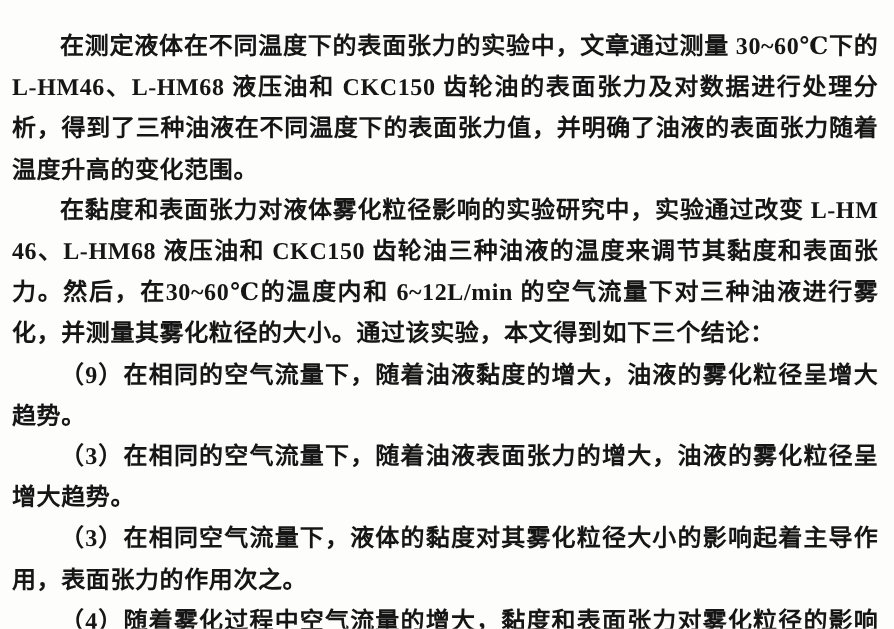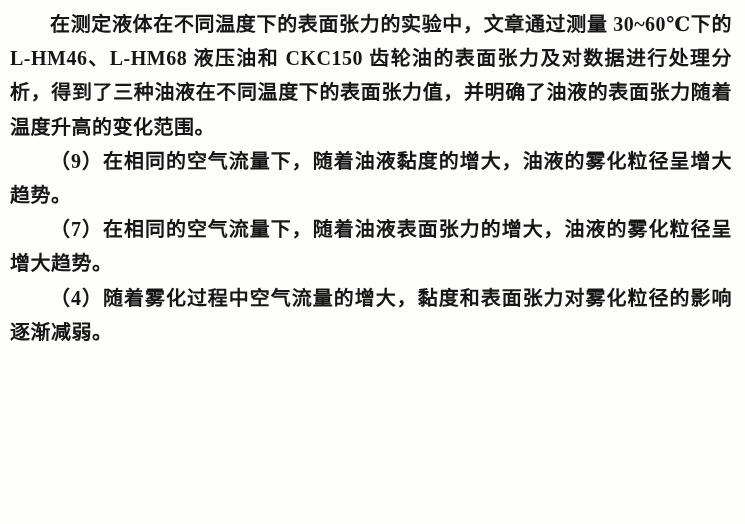--- a/index.html
+++ b/index.html
@@ -10,21 +10,21 @@
     width: 745px;
     height: 524px;
     background: #fdfdfc;
     overflow: hidden;
     font-family: "Liberation Serif", "DejaVu Serif", serif;
   }
   .page {
     box-sizing: border-box;
     width: 745px;
     height: 388px;
-    padding: 7px 13px 0 10px;
+    padding: 22px 13px 0 10px;
     background: #fdfdfc;
   }
   .para {
     margin: 0;
     color: #161616;
     font-size: 20px;
     line-height: 34.2px;
     font-weight: bold;
     text-align: justify;
     text-justify: inter-ideograph;
@@ -32,16 +32,18 @@
     letter-spacing: 0.5px;
     word-break: break-all;
     overflow-wrap: break-word;
   }
 </style>
 </head>
 <body>
 
 <div class="page">
   <p class="para">在测定液体在不同温度下的表面张力的实验中，文章通过测量 30~60℃下的L-HM46、L-HM68 液压油和 CKC150 齿轮油的表面张力及对数据进行处理分析，得到了三种油液在不同温度下的表面张力值，并明确了油液的表面张力随着温度升高的变化范围。</p>
+  <p class="para">在黏度和表面张力对液体雾化粒径影响的实验研究中，实验通过改变 L-HM46、L-HM68 液压油和 CKC150 齿轮油三种油液的温度来调节其黏度和表面张力。然后，在30~60℃的温度内和 6~12L/min 的空气流量下对三种油液进行雾化，并测量其雾化粒径的大小。通过该实验，本文得到如下三个结论：</p>
   <p class="para">（9）在相同的空气流量下，随着油液黏度的增大，油液的雾化粒径呈增大趋势。</p>
-  <p class="para">（7）在相同的空气流量下，随着油液表面张力的增大，油液的雾化粒径呈增大趋势。</p>
+  <p class="para">（3）在相同的空气流量下，随着油液表面张力的增大，油液的雾化粒径呈增大趋势。</p>
+  <p class="para">（3）在相同空气流量下，液体的黏度对其雾化粒径大小的影响起着主导作用，表面张力的作用次之。</p>
   <p class="para">（4）随着雾化过程中空气流量的增大，黏度和表面张力对雾化粒径的影响逐渐减弱。</p>
 </div>
 
 </body></html>

